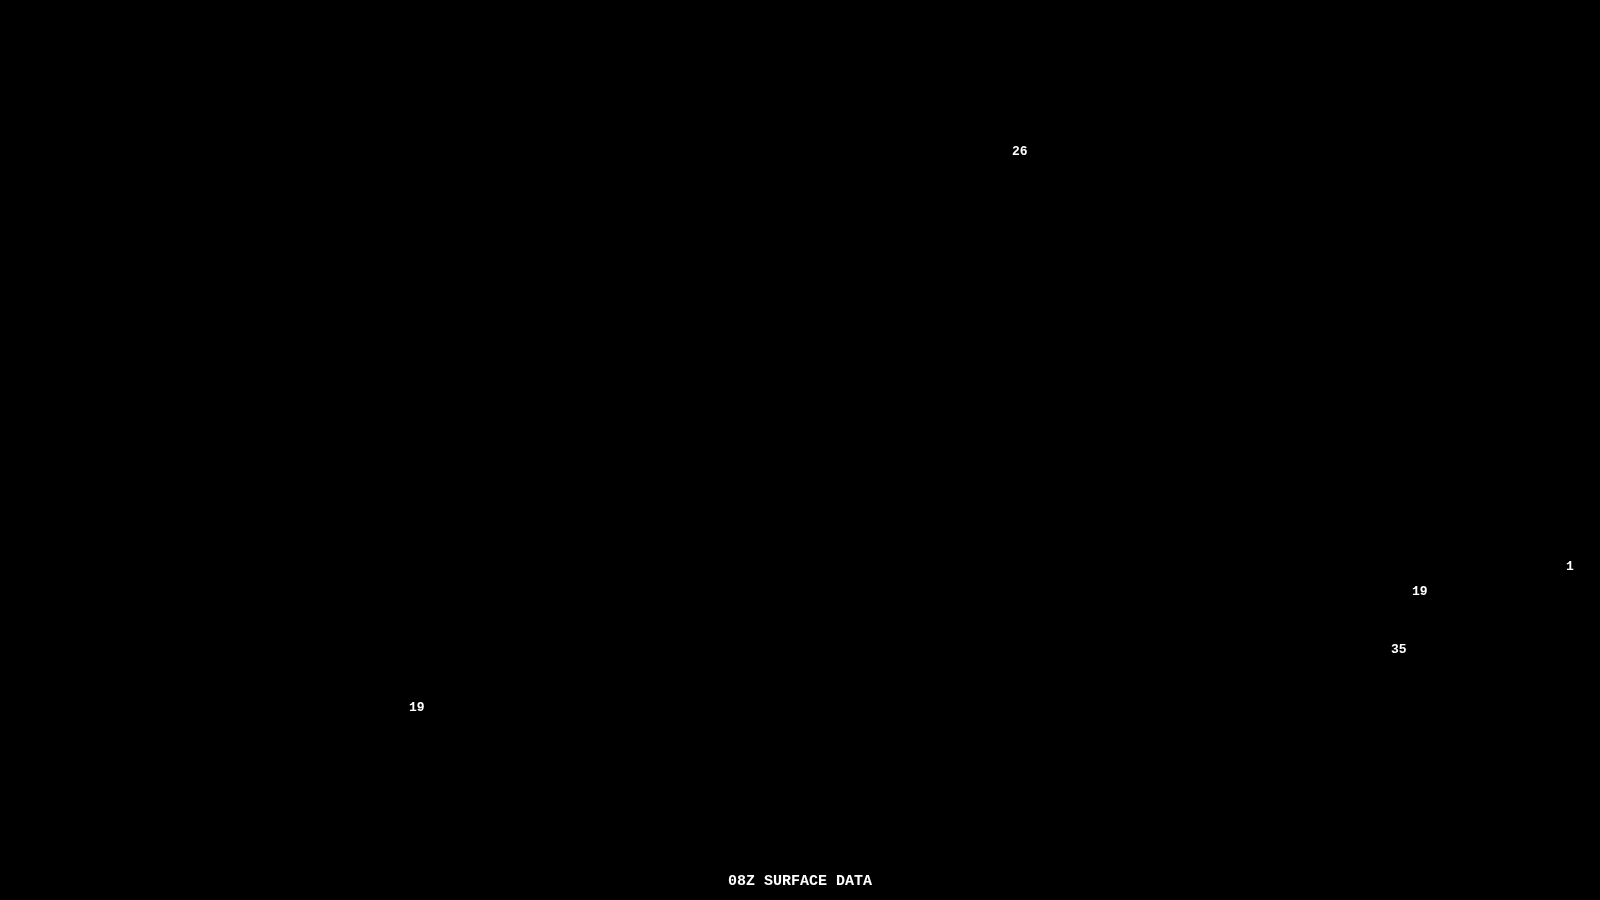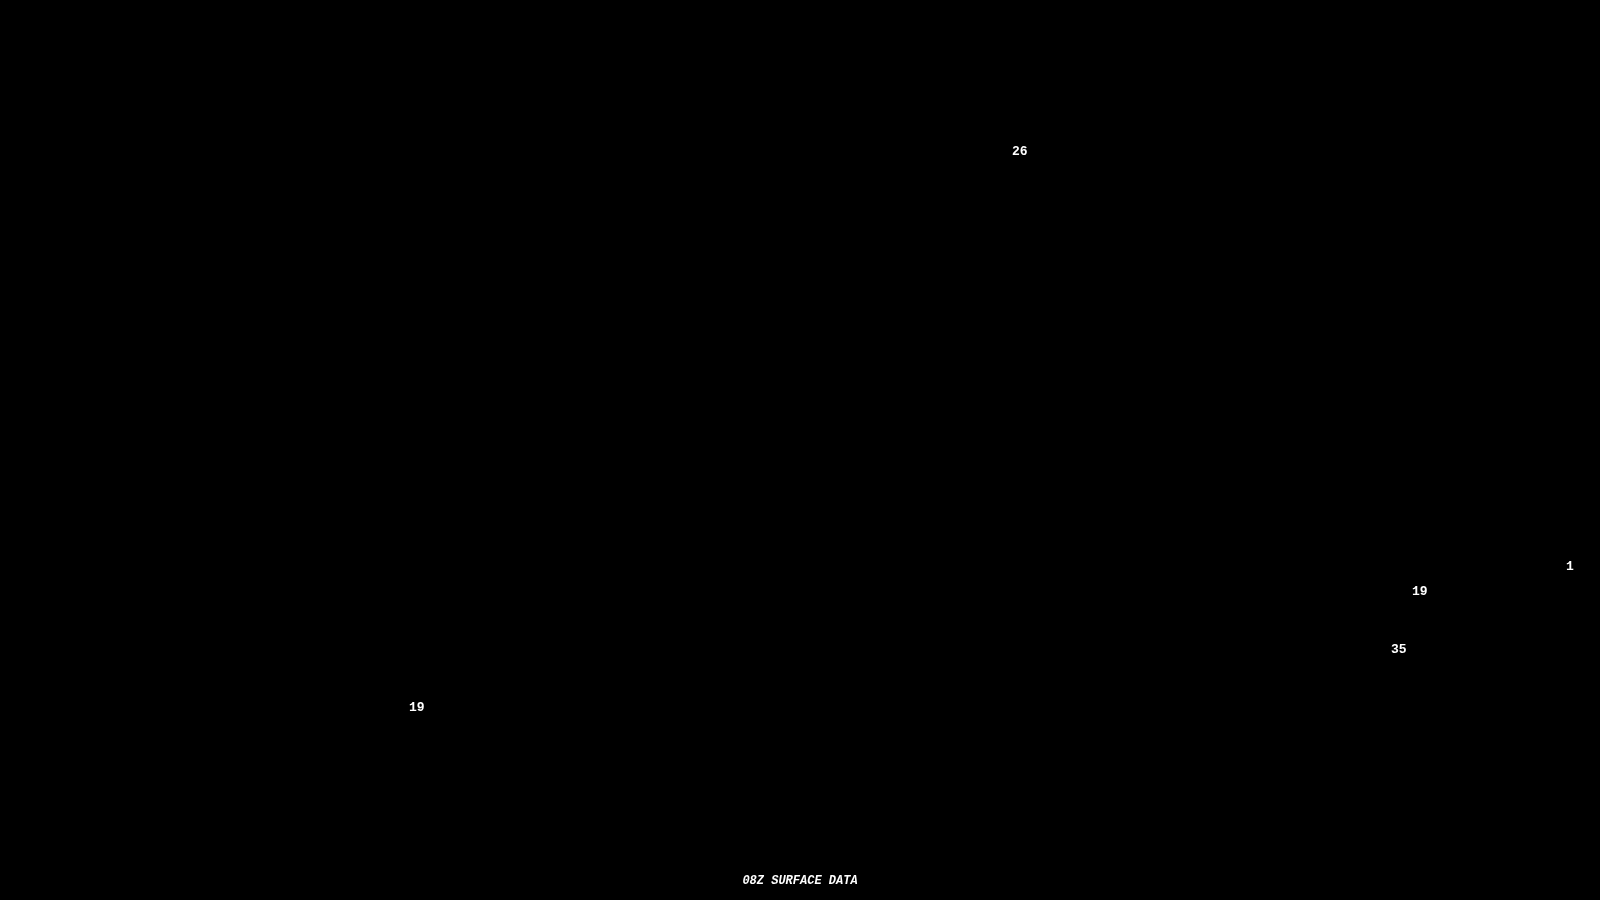--- a/index.html
+++ b/index.html
@@ -32,26 +32,25 @@
     letter-spacing: 0px;
     white-space: pre;
   }
   .plot-caption {
     position: absolute;
     left: 50%;
     top: 875px;
     transform: translateX(-50%);
     color: #ffffff;
     font-family: "Liberation Mono", monospace;
-    font-size: 12px;
+    font-size: 15px;
     font-weight: bold;
     line-height: 13px;
     letter-spacing: 0px;
     white-space: pre;
-    font-style: italic;
   }
 </style>
 </head>
 <body>
 
 <div class="screen">
   <div class="station-layer">
       <span class="station-value" style="left: 1012px; top: 145px;">26</span>
       <span class="station-value" style="left: 1566px; top: 560px;">1</span>
       <span class="station-value" style="left: 1412px; top: 585px;">19</span>

